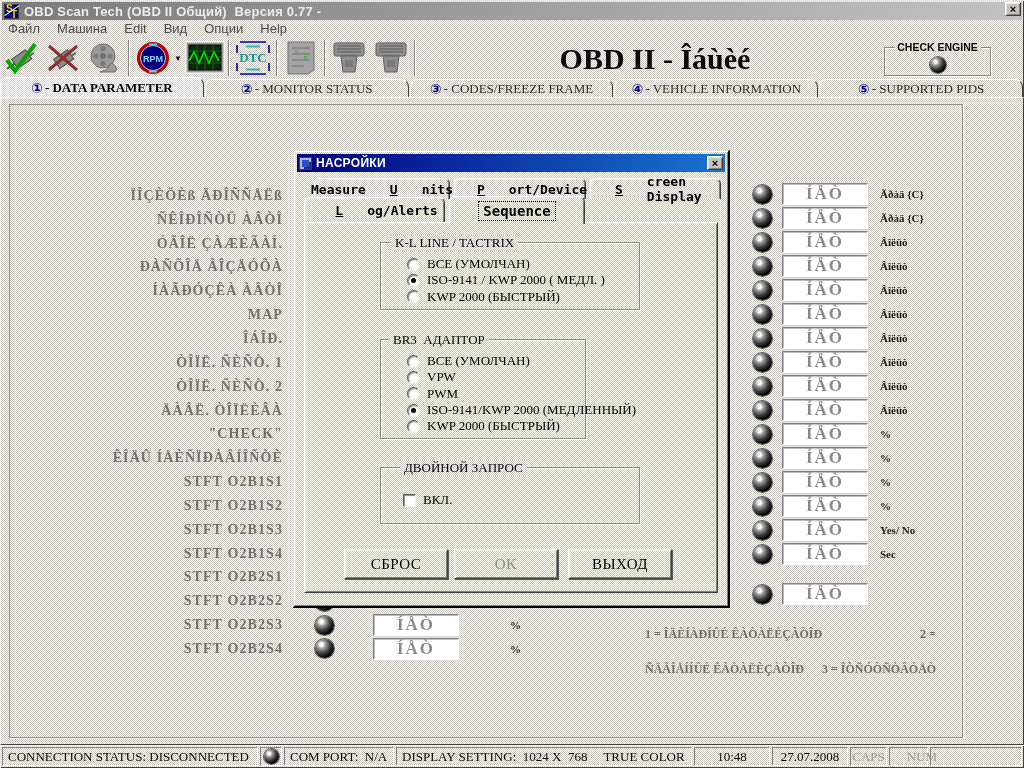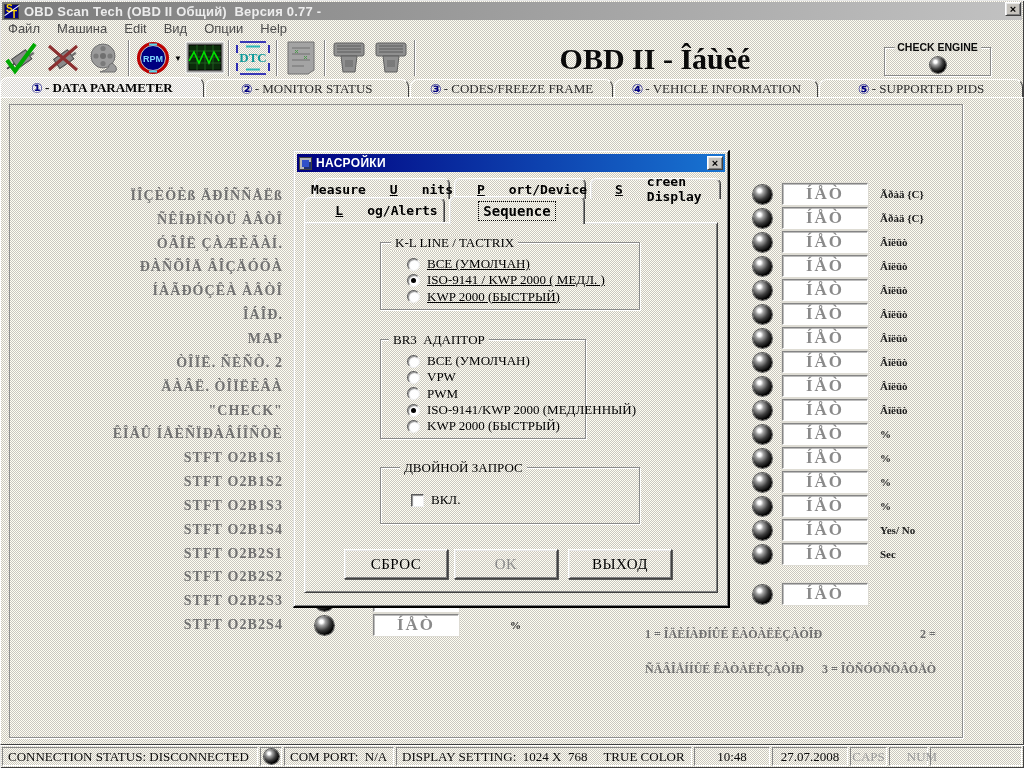--- a/index.html
+++ b/index.html
@@ -344,29 +344,37 @@
       </div>
       <div class="lrow">
         <span class="llabel">ÍÀÃÐÓÇÊÀ ÀÂÒÎ</span>
         <span class="led"></span>
         <span class="vbox" style="visibility: hidden;">
           <span></span>
         </span>
         <span class="unit"></span>
       </div>
       <div class="lrow">
+        <span class="llabel">MAP</span>
+        <span class="led"></span>
+        <span class="vbox" style="visibility: hidden;">
+          <span></span>
+        </span>
+        <span class="unit"></span>
+      </div>
+      <div class="lrow">
         <span class="llabel">ÎÁÎÐ.</span>
         <span class="led"></span>
         <span class="vbox" style="visibility: hidden;">
           <span></span>
         </span>
         <span class="unit"></span>
       </div>
       <div class="lrow">
-        <span class="llabel">MAP</span>
+        <span class="llabel">ÒÎÏË. ÑÈÑÒ. 1</span>
         <span class="led"></span>
         <span class="vbox" style="visibility: hidden;">
           <span></span>
         </span>
         <span class="unit"></span>
       </div>
       <div class="lrow">
         <span class="llabel">ÒÎÏË. ÑÈÑÒ. 2</span>
         <span class="led"></span>
         <span class="vbox" style="visibility: hidden;">
@@ -619,21 +627,21 @@
       <span></span>
         <span class="u">L</span>
         <span>og/Alerts</span>
     </div>
     <div class="dtab active" style="left:155px; top:45px; width:136px; height:28px;">
       <span class="focus"><span>Sequence</span></span>
     </div>
 
     <div id="dpage">
 
-      <div class="grp" style="left:75px; top:19px; width:260px; height:68px;text-decoration:underline;">
+      <div class="grp" style="left:75px; top:19px; width:260px; height:68px;">
         <span class="grpcap" style="left:10px;">K-L LINE / TACTRIX</span>
         <div class="optwrap">
 
         <div class="optrow">
               <span class="rad"></span>
               <span class="optlabel">ВСЕ (УМОЛЧАН)</span>
             </div>
             <div class="optrow">
               <span class="rad selected"></span>
               <span class="optlabel">ISO-9141 / KWP 2000 ( МЕДЛ. )</span>
@@ -665,21 +673,21 @@
               <span class="rad selected"></span>
               <span class="optlabel">ISO-9141/KWP 2000 (МЕДЛЕННЫЙ)</span>
             </div>
             <div class="optrow">
               <span class="rad"></span>
               <span class="optlabel">KWP 2000 (БЫСТРЫЙ)</span>
             </div>
           </div>
       </div>
 
-      <div class="grp" style="left:75px; top:244px; width:260px; height:57px;padding-left:8px;">
+      <div class="grp" style="left:75px; top:244px; width:260px; height:57px;">
         <span class="grpcap" style="left:19px;">ДВОЙНОЙ ЗАПРОС</span>
         <div class="optrow" style="margin-top:24px; padding-left:22px;">
           <span class="chk"></span>
           <span class="optlabel">ВКЛ.</span>
         </div>
       </div>
 
     </div>
 
     <div class="dbtn dither" style="left:50px; top:398px;">СБРОС</div>

